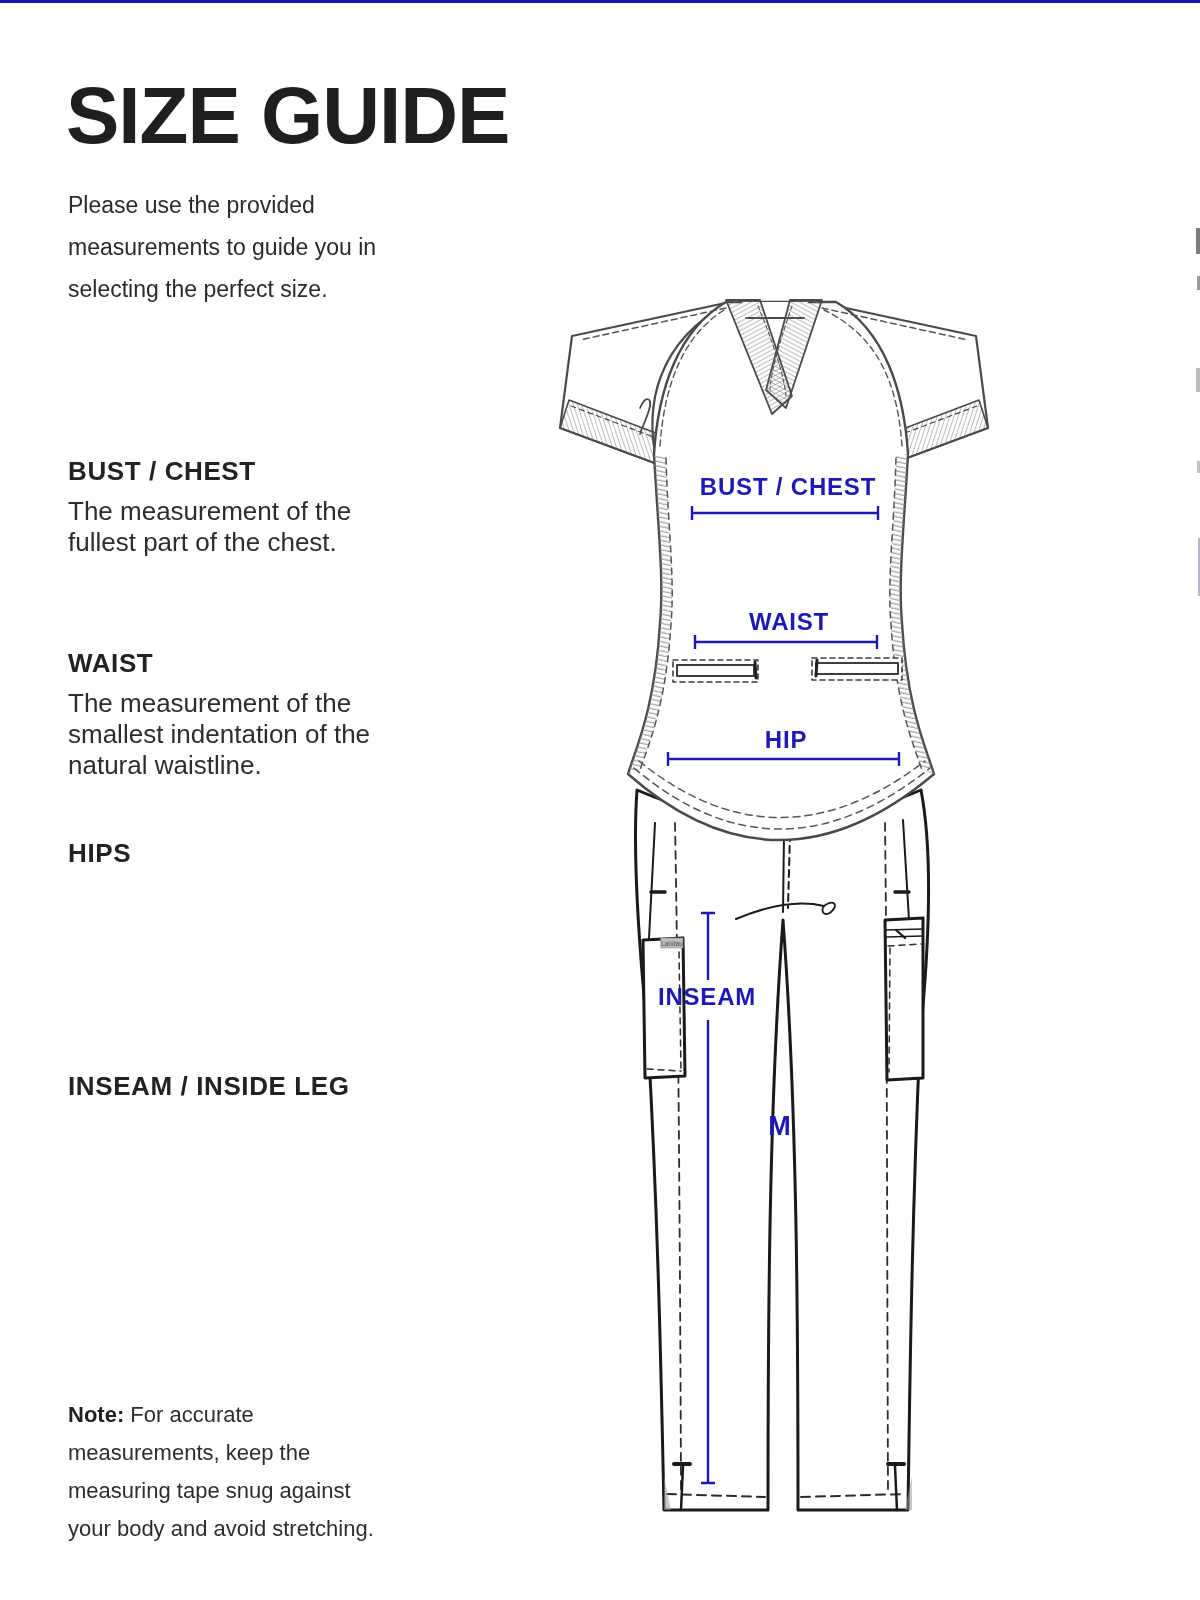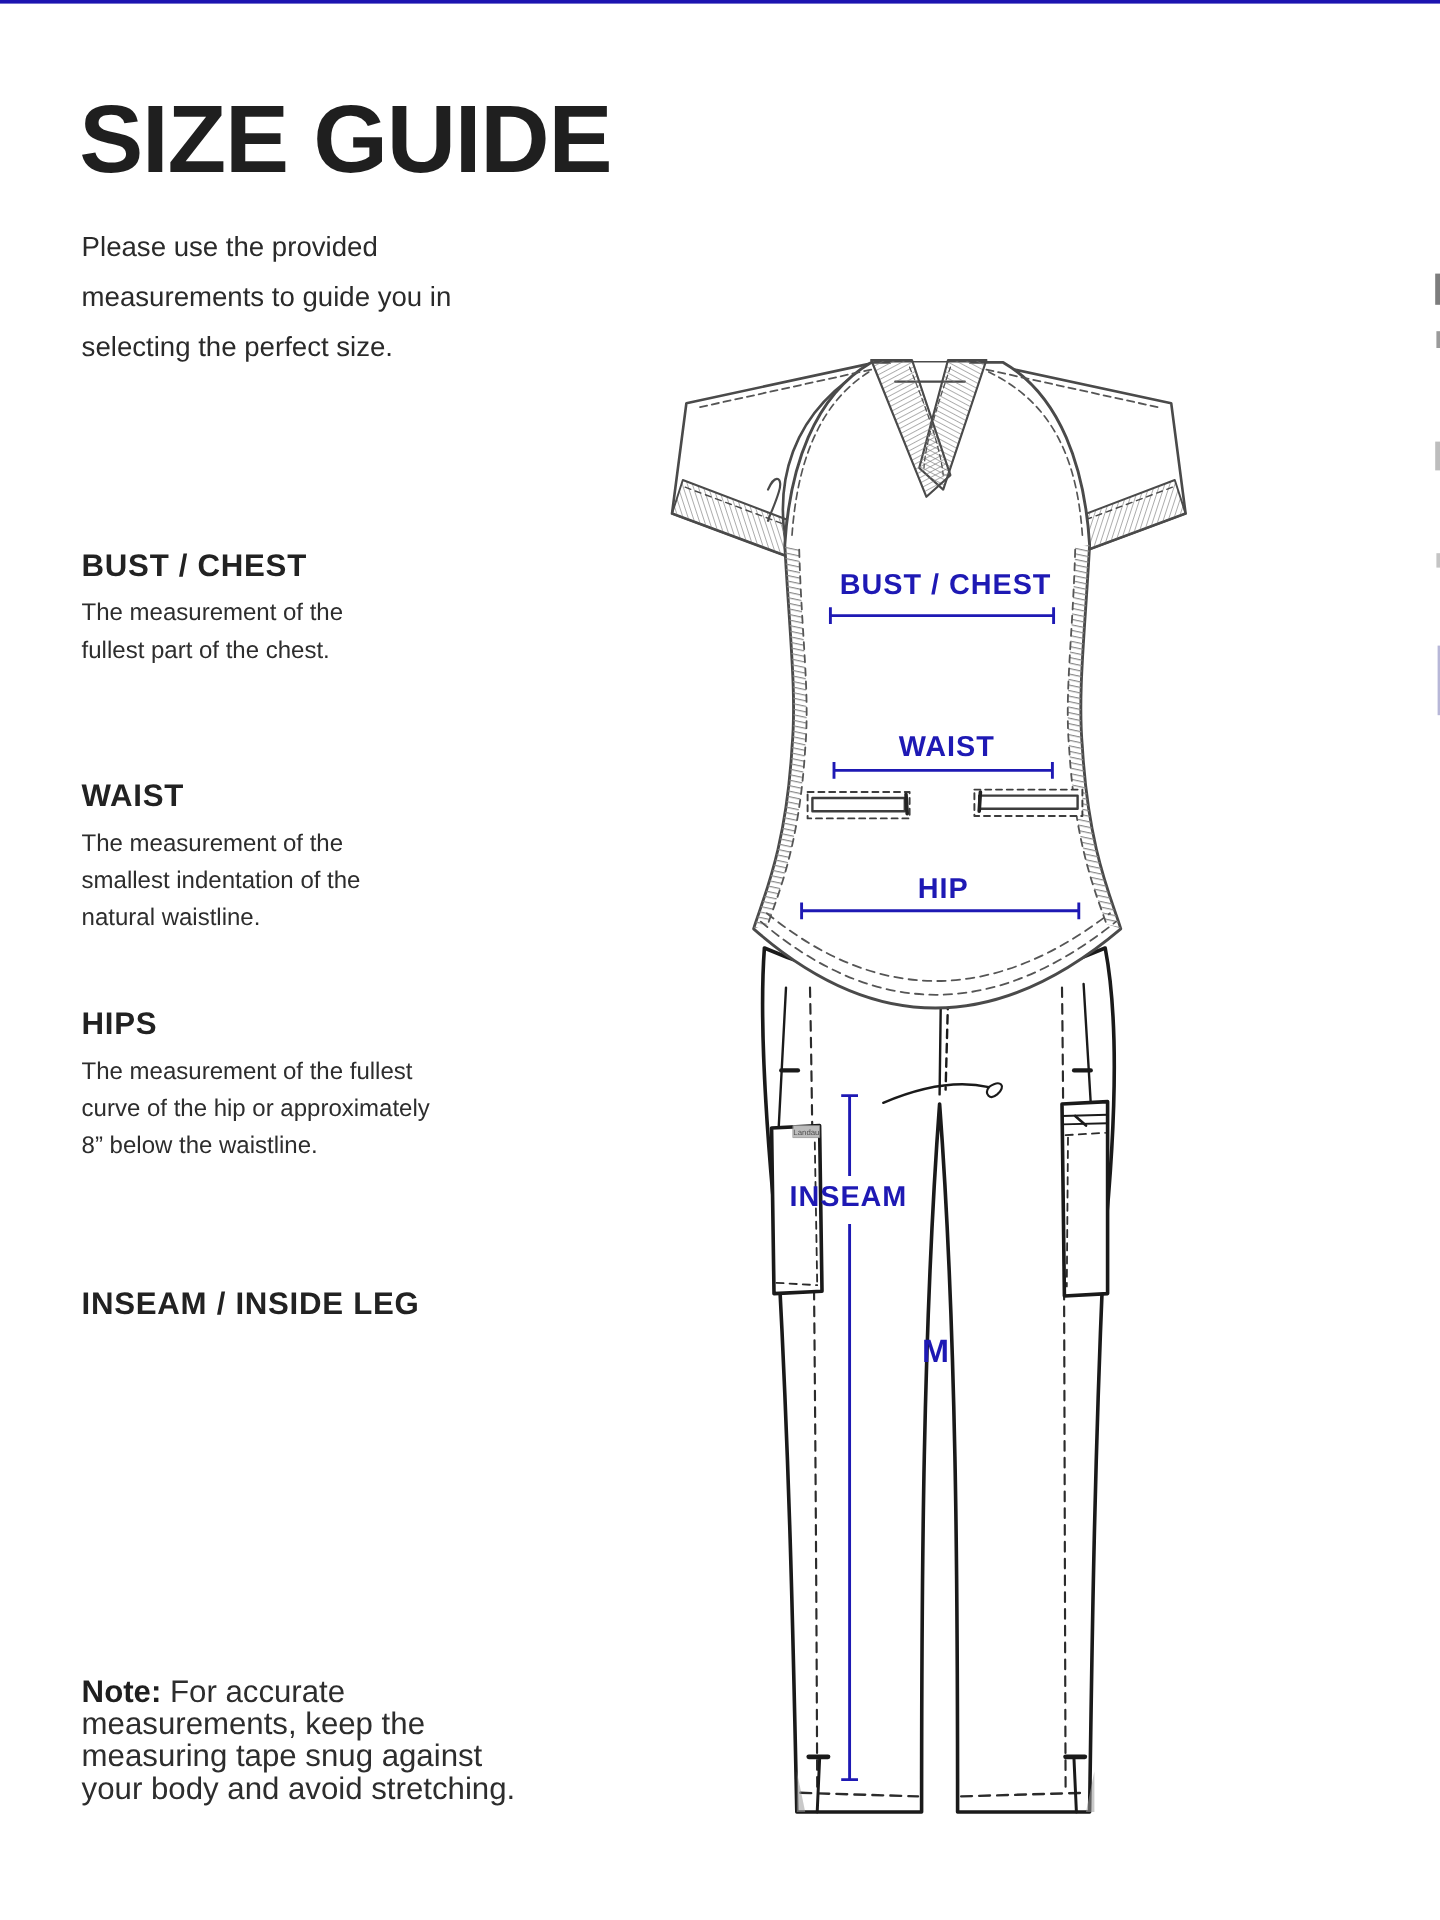--- a/index.html
+++ b/index.html
@@ -24,26 +24,26 @@
     position:absolute;left:68px;top:184px;
     font-size:23px;line-height:42px;color:#2a2a2a;
     white-space:pre-line;
   }
   .section{position:absolute;left:68px;}
   .sec-heading{
     font-size:26px;font-weight:700;letter-spacing:0.6px;
     color:#222222;margin:0 0 9px 0;white-space:nowrap;
   }
   .sec-body{
-    font-size:20px;line-height:31px;color:#2d2d2d;
+    font-size:26px;line-height:31px;color:#2d2d2d;
     white-space:pre-line;
   }
   .note{
     position:absolute;left:68px;top:1396px;
-    font-size:26px;line-height:27px;color:#2d2d2d;
+    font-size:22px;line-height:38px;color:#2d2d2d;
     white-space:pre-line;
   }
   .note b{font-weight:700;color:#1f1f1f;}
   #diagram{
     position:absolute;left:540px;top:278px;width:470px;height:1250px;
   }
   .edge-bit{position:absolute;}
   svg text{font-family:"Liberation Sans", sans-serif;}
 </style>
 </head>
@@ -67,23 +67,20 @@
 
   <div class="section" style="top:648px;">
     <div class="sec-heading">WAIST</div>
     <div class="sec-body">The measurement of the
 smallest indentation of the
 natural waistline.</div>
   </div>
 
   <div class="section" style="top:838px;">
     <div class="sec-heading">HIPS</div>
-    <div class="sec-body">The measurement of the fullest
-curve of the hip or approximately
-8” below the waistline.</div>
   </div>
 
   <div class="section" style="top:1071px;">
     <div class="sec-heading">INSEAM / INSIDE LEG</div>
   </div>
 
   <div class="note"><b>Note:</b><span> For accurate
 measurements, keep the
 measuring tape snug against
 your body and avoid stretching.</span></div>

